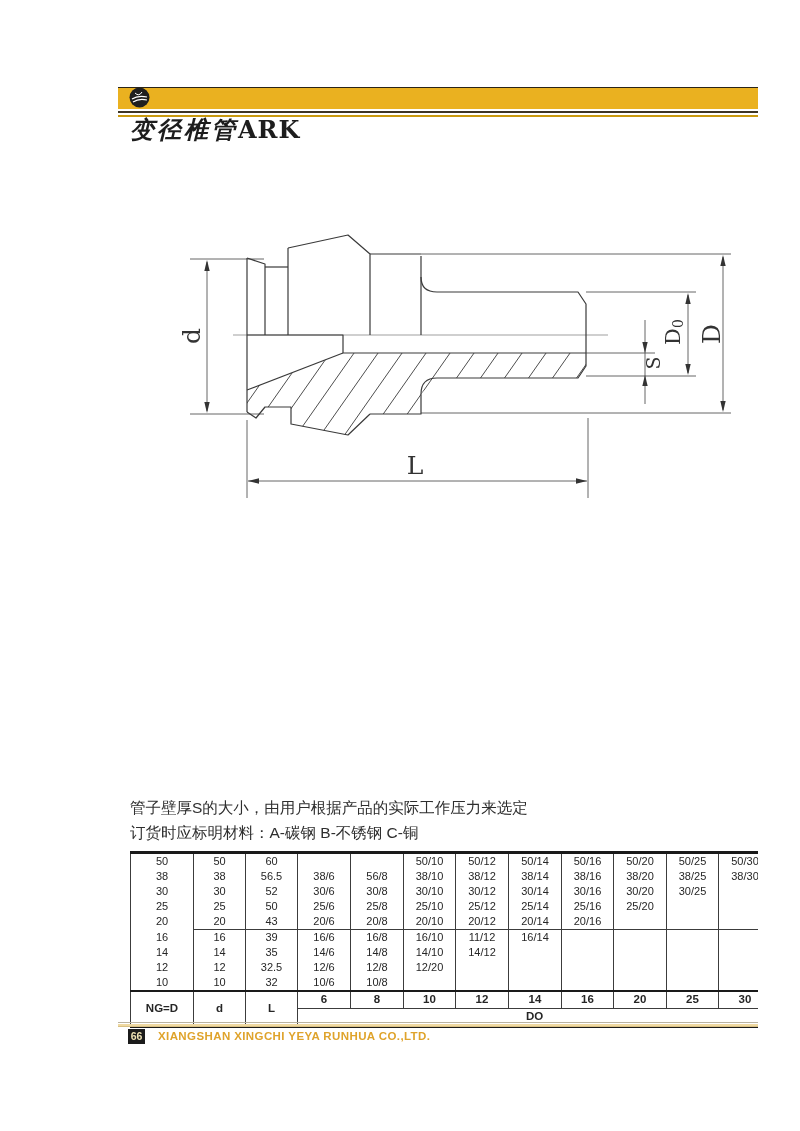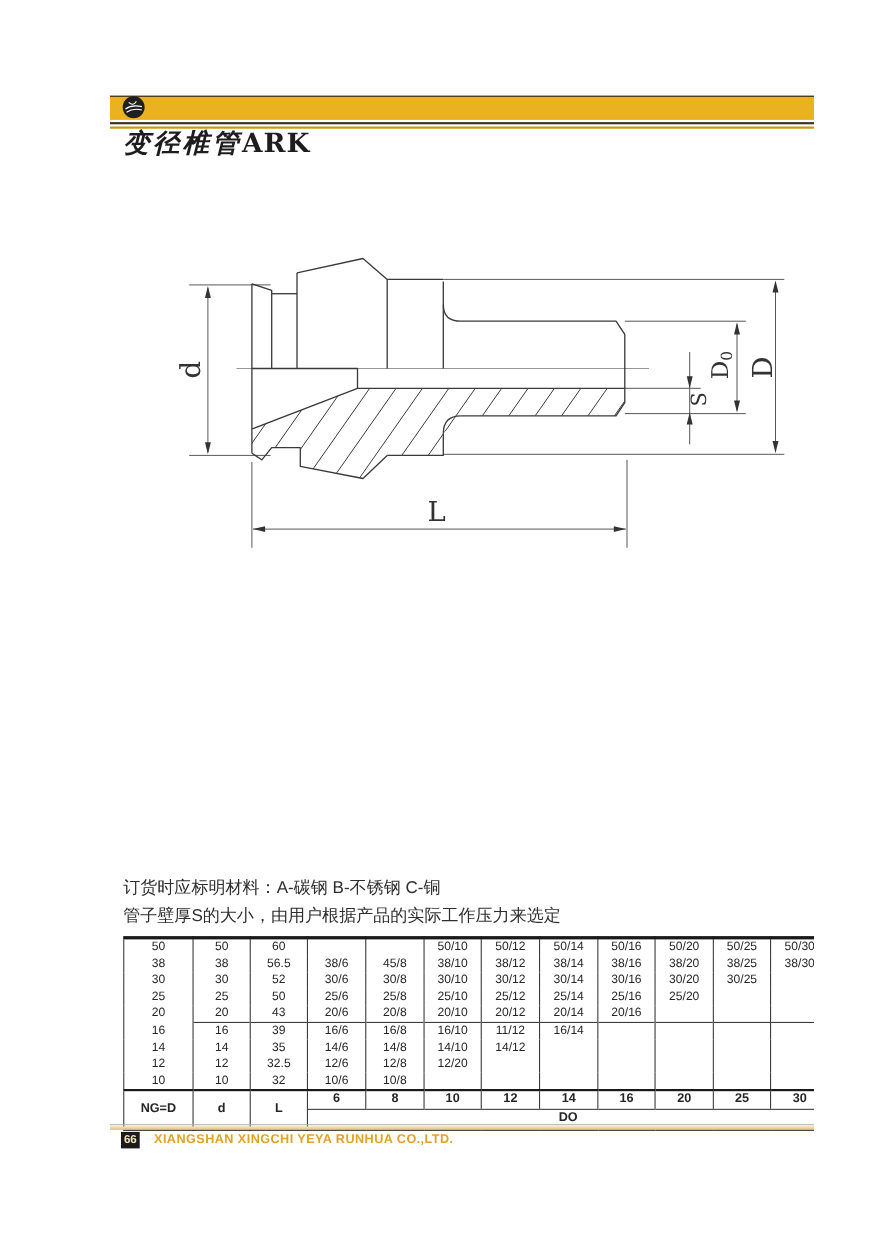--- a/index.html
+++ b/index.html
@@ -1,17 +1,17 @@
 <!DOCTYPE html>
 <html><head>
 <meta charset="utf-8">
 <style>
   html,body{margin:0;padding:0;background:#ffffff;}
   .page{position:relative;width:740px;height:1131px;background:#fff;overflow:hidden;
-        font-family:"Liberation Sans",sans-serif;color:#2a2a2a;}
+        font-family:"Liberation Sans",sans-serif;color:#2a2a2a;margin-left:18px;}
 
   
   .topbar{position:absolute;left:100px;top:87px;width:697px;height:21px;
           background:#EAB120;border-top:1.5px solid #2a2416;}
   .logo{position:absolute;left:111px;top:87px;width:21px;height:21px;}
   .rule-dark{position:absolute;left:100px;top:111px;width:697px;height:2px;background:#3d3526;}
   .rule-gold{position:absolute;left:100px;top:114.5px;width:697px;height:2px;background:#C9990F;}
 
   
   .title{position:absolute;left:112px;top:114px;font-family:"DejaVu Serif","Liberation Serif",serif;
@@ -143,22 +143,22 @@
     </g>
 
     <text transform="translate(182,336) rotate(-90)" font-size="25" text-anchor="middle">d</text>
     <text x="397" y="474" font-size="25" text-anchor="middle">L</text>
     <text transform="translate(642,363) rotate(-90)" font-size="19" text-anchor="middle">S</text>
     <text transform="translate(662,332) rotate(-90)" font-size="21" text-anchor="middle"><tspan>D</tspan><tspan font-size="14" dy="3">0</tspan></text>
     <text transform="translate(702,334) rotate(-90)" font-size="25" text-anchor="middle">D</text>
   </svg>
 
   <div class="notes">
+    <div>管子壁厚S的大小，由用户根据产品的实际工作压力来选定</div>
     <div>订货时应标明材料：A-碳钢 B-不锈钢 C-铜</div>
-    <div>管子壁厚S的大小，由用户根据产品的实际工作压力来选定</div>
   </div>
 
   <div class="spec">
   <table>
     <colgroup>
       <col style="width:63px">
           <col style="width:52px">
           <col style="width:52px">
       <col style="width:53px">
           <col style="width:53px">
@@ -183,21 +183,21 @@
             <td>50/16</td>
             <td>50/20</td>
             <td>50/25</td>
             <td>50/30</td>
     </tr>
     <tr>
       <td>38</td>
             <td>38</td>
             <td>56.5</td>
             <td>38/6</td>
-            <td>45/8</td>
+            <td>56/8</td>
             <td>38/10</td>
             <td>38/12</td>
             <td>38/14</td>
             <td>38/16</td>
             <td>38/20</td>
             <td>38/25</td>
             <td>38/30</td>
     </tr>
     <tr>
       <td>30</td>

